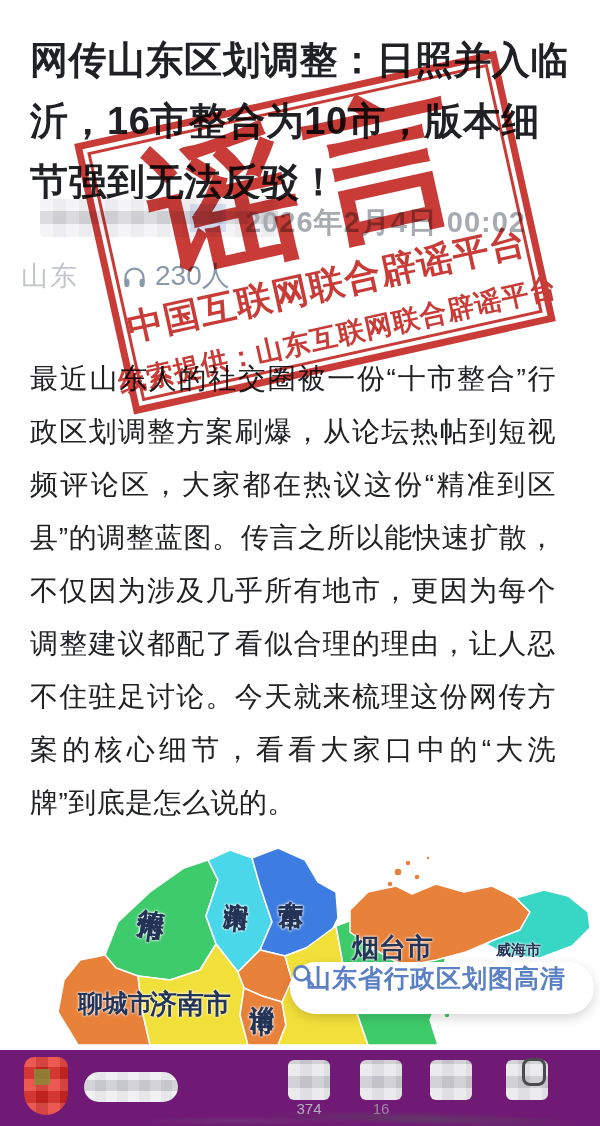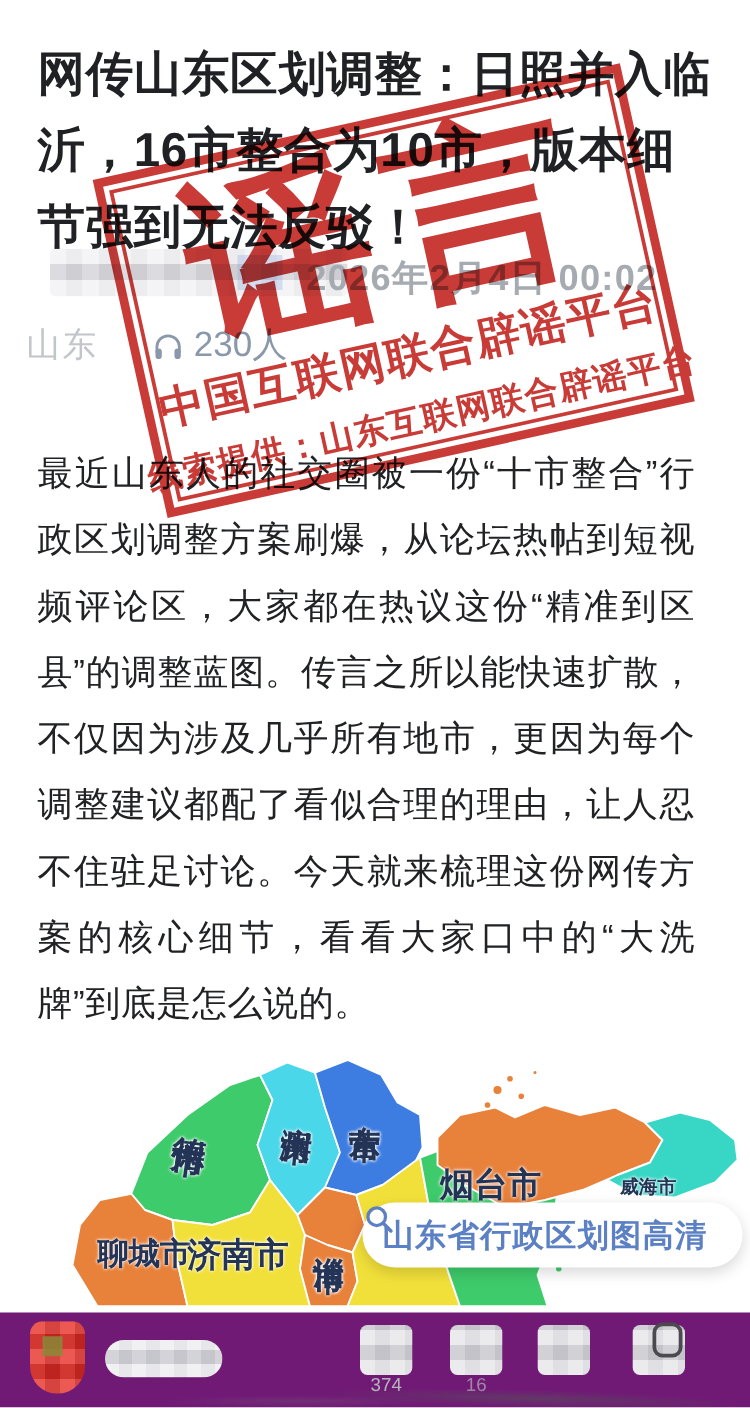--- a/index.html
+++ b/index.html
@@ -65,21 +65,21 @@
   .lbl-dongying{ left:278px; top:50px;  font-size:25px; }
   .lbl-liaocheng{ left:78px; top:160px; font-size:25px; }
   .lbl-jinan   { left:150px; top:160px; font-size:27px; }
   .lbl-zibo    { left:249px; top:156px; font-size:25px; }
   .lbl-weifang { left:384px; top:126px; font-size:23px; }
   .lbl-yantai  { left:352px; top:104px; font-size:27px; }
   .lbl-weihai  { left:496px; top:112px; font-size:15px; }
   .search-pill {
     position:absolute; left:290px; top:132px; width:304px; height:52px;
     background:#fff; border-radius:26px; box-shadow:0 4px 12px rgba(0,0,0,.16);
-    display:flex; align-items:center; padding-left:16px; z-index:4;
+    display:flex; align-items:flex-start; padding-left:16px; z-index:4;
   }
   .search-pill svg { flex:0 0 auto; margin-right:8px; }
   .pill-text { font-size:25px; font-weight:700; color:#5b80c4; letter-spacing:1px; white-space:nowrap; }
   
   .bottom-bar { position:absolute; left:0; top:1050px; width:600px; height:80px; background:#701a75; z-index:6; }
   .app-avatar {
     position:absolute; left:24px; top:7px; width:44px; height:58px;
     border-radius:10px 10px 22px 22px;
     background:
       repeating-linear-gradient(0deg, rgba(255,255,255,.12) 0 12px, rgba(120,10,10,.2) 12px 24px),

